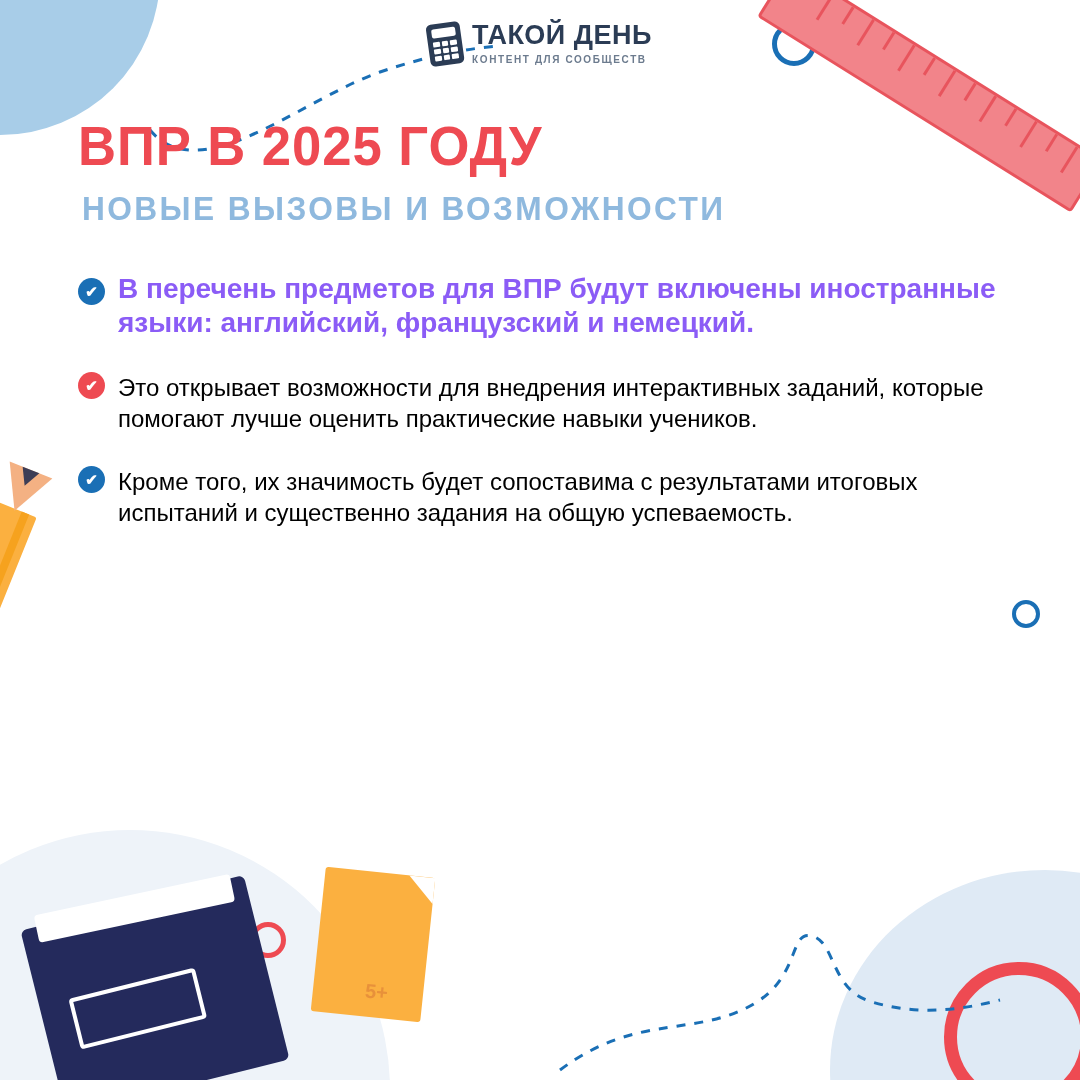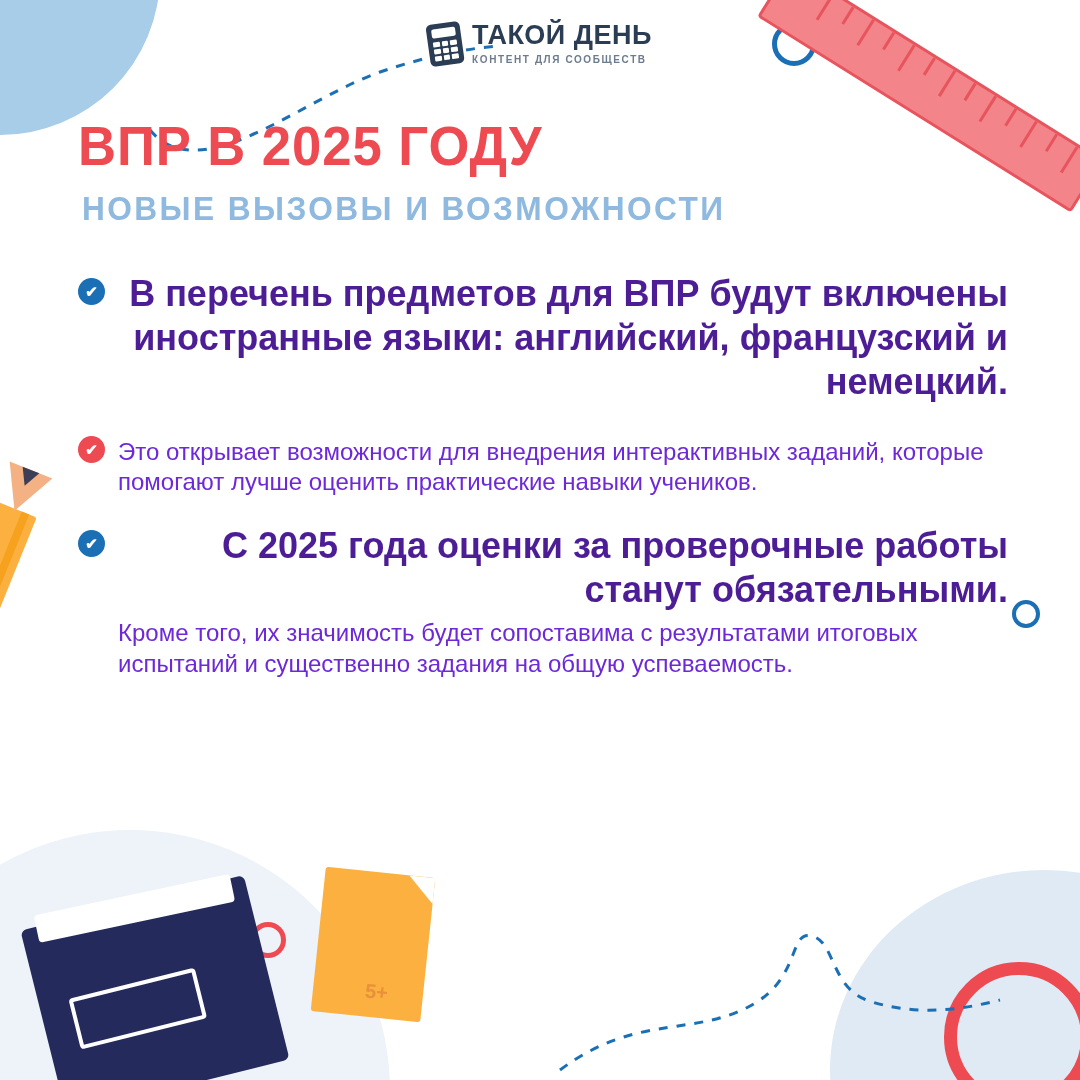--- a/index.html
+++ b/index.html
@@ -341,35 +341,34 @@
     justify-content: center;
     color: #ffffff;
     font-size: 15px;
     font-weight: bold;
     line-height: 1;
   }
   .bullet.blue { background: #1a6fb5; }
   .bullet.red  { background: #ee4a52; }
   .item-texts { flex: 1 1 auto; }
   .lead-blue {
-    font-size: 36px;
-    color: #4c1d95;
+    font-size: 28px;
+    color: #8b5cf6;
     font-weight: bold;
     line-height: 1.22;
-    text-align: right;
   }
   .lead-red {
     font-size: 27.5px;
     color: #ee4a52;
     font-weight: bold;
     line-height: 1.22;
   }
   .body-text {
     font-size: 24px;
-    color: #6d28d9;
+    color: #000000;
     line-height: 1.27;
     margin-top: 7px;
   }
 </style>
 </head>
 <body>
 
 <div class="poster">
 
   <div class="blob-top-left"></div>
@@ -458,19 +457,18 @@
     <div class="item">
       <div class="bullet red">✔</div>
       <div class="item-texts">
         <div class="body-text">Это открывает возможности для внедрения интерактивных заданий, которые помогают лучше оценить практические навыки учеников.</div>
       </div>
     </div>
 
     <div class="item">
       <div class="bullet blue">✔</div>
       <div class="item-texts">
-        <div class="lead-blue">С 2025 года оценки за проверочные работы станут обязательными.</div>
         <div class="body-text">Кроме того, их значимость будет сопоставима с результатами итоговых испытаний и существенно задания на общую успеваемость.</div>
       </div>
     </div>
 
   </div>
 </div>
 
 </body></html>

